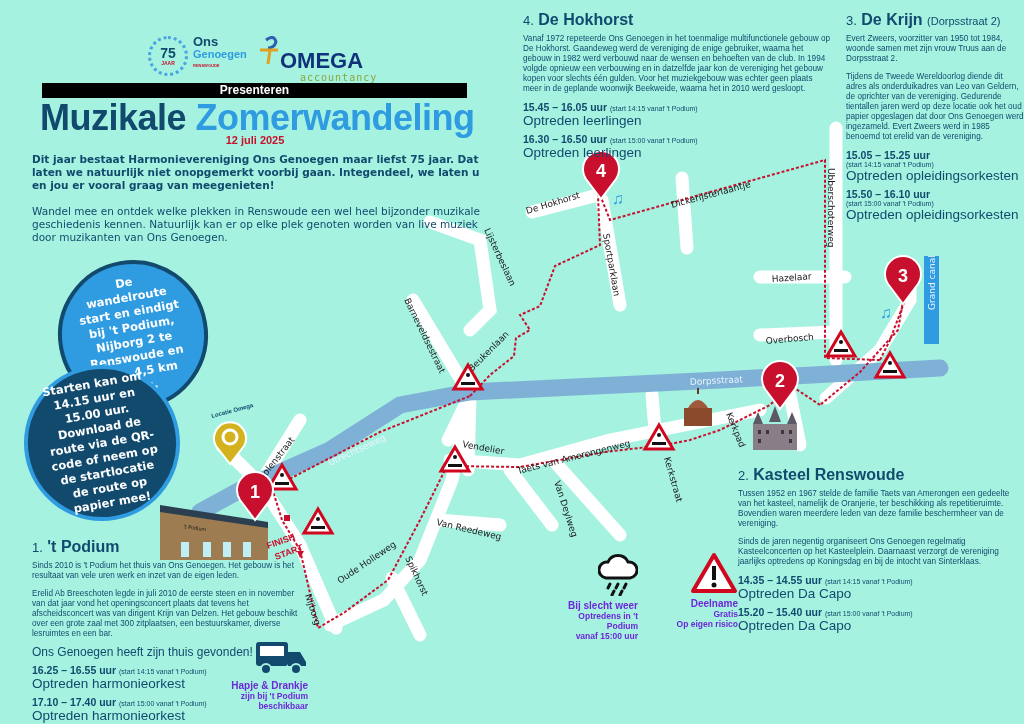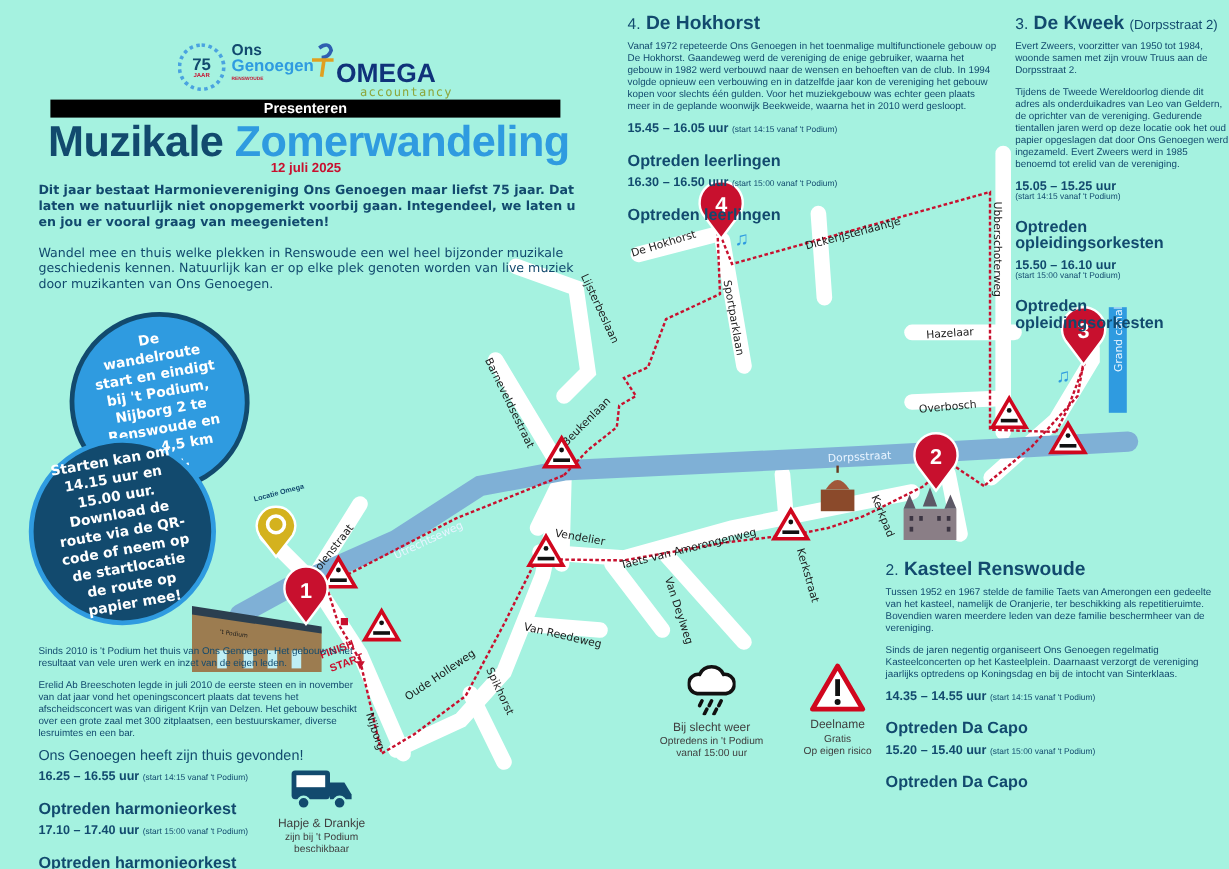--- a/index.html
+++ b/index.html
@@ -6,21 +6,21 @@
   html, body { width: 1024px; height: 724px; overflow: hidden; }
   body { background: #a5f2e0; font-family: "Liberation Sans", sans-serif; color: #124a6e; position: relative; }
   .abs { position: absolute; }
 
   
   .logo-75 { left: 148px; top: 36px; width: 40px; height: 40px; border-radius: 50%; border: 3px dotted #4aa3e0; display:flex; flex-direction:column; align-items:center; justify-content:center; }
   .logo-75 .n { font-weight: bold; font-size: 14px; color: #124a6e; line-height: 13px; }
   .logo-75 .j { font-size: 5px; color: #c8102e; font-weight: bold; }
   .logo-ons { left: 193px; top: 36px; line-height: 12px; }
   .logo-ons .a { font-weight: bold; font-size: 13px; color: #124a6e; }
-  .logo-ons .b { font-weight: bold; font-size: 14px; color: #2f9be0; }
+  .logo-ons .b { font-weight: bold; font-size: 11px; color: #2f9be0; }
   .logo-ons .c { font-size: 4px; color: #c8102e; font-weight: bold; }
   .logo-omega { left: 260px; top: 36px; }
   .logo-omega .mark { position:absolute; left:0; top:0; width:24px; height:30px; }
   .logo-omega .t { position:absolute; left:20px; top:12px; font-weight:bold; font-size:22px; color:#10327a; letter-spacing:0px; }
   .logo-omega .s { position:absolute; left:40px; top:36px; font-size:10px; color:#8da63c; font-family:"DejaVu Sans Mono", monospace; letter-spacing:1px; white-space:nowrap; }
 
   .banner { left: 42px; top: 83px; width: 425px; height: 15px; background: #000000; color: #fff; text-align: center; font-weight: bold; font-size: 12px; line-height: 15px; }
   .title { left: 40px; top: 98px; width: 430px; text-align:center; font-weight: bold; font-size: 36px; line-height: 40px; white-space: nowrap; letter-spacing: -0.5px; }
   .title .p1 { color: #124a6e; }
   .title .p2 { color: #2f9be0; text-align: center; }
@@ -40,28 +40,28 @@
   .street-blue { font-family: "DejaVu Sans", sans-serif; font-size: 9px; fill: #e8f4ff; }
 
   
   .sec h2 { font-size: 16px; font-weight: bold; color: #124a6e; margin-bottom: 5px; }
   .sec h2 .num { font-size: 13px; font-weight: normal; }
   .sec h2 .sub { font-size: 11px; font-weight: normal; }
   .sec p { font-size: 8.2px; line-height: 10px; margin-bottom: 8px; color: #124a6e; }
   .sec .time { font-size: 10.5px; font-weight: bold; line-height: 11px; }
   .sec .time .st { font-size: 7px; font-weight: normal; }
   .sec .stline { font-size: 7px; line-height: 8px; }
-  .sec .perf { font-size: 13.5px; font-weight: bold; line-height: 14px; margin-bottom: 6px; margin-top: 13px; }
+  .sec .perf { font-size: 13.5px; font-weight: normal; line-height: 14px; margin-bottom: 6px; }
 
   .sec4 { left: 523px; top: 11px; width: 310px; }
   .sec3 { left: 846px; top: 11px; width: 178px; }
   .sec2 { left: 738px; top: 466px; width: 285px; }
   .sec1 { left: 32px; top: 538px; width: 270px; }
 
-  .extra { text-align:center; font-weight:normal; color:#404040; }
+  .extra { text-align:right; font-weight:bold; color:#6d28d9; }
   .extra .l1 { font-size: 10px; line-height: 11px; }
   .extra .l2 { font-size: 8.5px; line-height: 10px; }
 </style>
 </head>
 <body>
 
 <svg id="map" viewBox="0 0 1024 724" xmlns="http://www.w3.org/2000/svg">
 
   <g stroke="#ffffff" stroke-linecap="round" fill="none" stroke-width="13">
     <path d="M222 446 L262 486 L300 545 L336 628"></path>
@@ -244,37 +244,37 @@
 
 <div class="abs banner">Presenteren</div>
 <div class="abs title">
   <span class="p1">Muzikale</span>
   <span class="p2">Zomerwandeling</span>
 </div>
 <div class="abs date">12 juli 2025</div>
 
 <div class="abs intro">
   <p class="bold">Dit jaar bestaat Harmonievereniging Ons Genoegen maar liefst 75 jaar. Dat laten we natuurlijk niet onopgemerkt voorbij gaan. Integendeel, we laten u en jou er vooral graag van meegenieten!</p>
-  <p>Wandel mee en thuis welke plekken in Renswoude een wel heel bijzonder muzikale geschiedenis kennen. Natuurlijk kan er op elke plek genoten worden van live muziek door muzikanten van Ons Genoegen.</p>
+  <p>Wandel mee en ontdek welke plekken in Renswoude een wel heel bijzonder muzikale geschiedenis kennen. Natuurlijk kan er op elke plek genoten worden van live muziek door muzikanten van Ons Genoegen.</p>
 </div>
 
 <div class="abs circ1">De wandelroute start en eindigt bij 't Podium, Nijborg 2 te Renswoude en is ca 4,5 km lang.</div>
 <div class="abs circ2">Starten kan om 14.15 uur en 15.00 uur. Download de route via de QR-code of neem op de startlocatie de route op papier mee!</div>
 
 <div class="abs sec sec4">
   <h2><span class="num">4.</span> <span>De Hokhorst</span></h2>
   <p>Vanaf 1972 repeteerde Ons Genoegen in het toenmalige multifunctionele gebouw op De Hokhorst. Gaandeweg werd de vereniging de enige gebruiker, waarna het gebouw in 1982 werd verbouwd naar de wensen en behoeften van de club. In 1994 volgde opnieuw een verbouwing en in datzelfde jaar kon de vereniging het gebouw kopen voor slechts één gulden. Voor het muziekgebouw was echter geen plaats meer in de geplande woonwijk Beekweide, waarna het in 2010 werd gesloopt.</p>
   <div class="time"><span>15.45 – 16.05 uur</span> <span class="st">(start 14:15 vanaf 't Podium)</span></div>
   <div class="perf">Optreden leerlingen</div>
   <div class="time"><span>16.30 – 16.50 uur</span> <span class="st">(start 15:00 vanaf 't Podium)</span></div>
   <div class="perf">Optreden leerlingen</div>
 </div>
 
 <div class="abs sec sec3">
-  <h2><span class="num">3.</span> <span>De Kweek</span> <span class="sub">(Dorpsstraat 2)</span></h2>
+  <h2><span class="num">3.</span> <span>De Krijn</span> <span class="sub">(Dorpsstraat 2)</span></h2>
   <p>Evert Zweers, voorzitter van 1950 tot 1984, woonde samen met zijn vrouw Truus aan de Dorpsstraat 2.</p>
   <p>Tijdens de Tweede Wereldoorlog diende dit adres als onderduikadres van Leo van Geldern, de oprichter van de vereniging. Gedurende tientallen jaren werd op deze locatie ook het oud papier opgeslagen dat door Ons Genoegen werd ingezameld. Evert Zweers werd in 1985 benoemd tot erelid van de vereniging.</p>
   <div class="time">15.05 – 15.25 uur</div>
   <div class="stline">(start 14:15 vanaf 't Podium)</div>
   <div class="perf">Optreden opleidingsorkesten</div>
   <div class="time">15.50 – 16.10 uur</div>
   <div class="stline">(start 15:00 vanaf 't Podium)</div>
   <div class="perf">Optreden opleidingsorkesten</div>
 </div>
 
@@ -282,20 +282,21 @@
   <h2><span class="num">2.</span> <span>Kasteel Renswoude</span></h2>
   <p>Tussen 1952 en 1967 stelde de familie Taets van Amerongen een gedeelte van het kasteel, namelijk de Oranjerie, ter beschikking als repetitieruimte. Bovendien waren meerdere leden van deze familie beschermheer van de vereniging.</p>
   <p>Sinds de jaren negentig organiseert Ons Genoegen regelmatig Kasteelconcerten op het Kasteelplein. Daarnaast verzorgt de vereniging jaarlijks optredens op Koningsdag en bij de intocht van Sinterklaas.</p>
   <div class="time"><span>14.35 – 14.55 uur</span> <span class="st">(start 14:15 vanaf 't Podium)</span></div>
   <div class="perf">Optreden Da Capo</div>
   <div class="time"><span>15.20 – 15.40 uur</span> <span class="st">(start 15:00 vanaf 't Podium)</span></div>
   <div class="perf">Optreden Da Capo</div>
 </div>
 
 <div class="abs sec sec1">
+  <h2><span class="num">1.</span> <span>'t Podium</span></h2>
   <p>Sinds 2010 is 't Podium het thuis van Ons Genoegen. Het gebouw is het resultaat van vele uren werk en inzet van de eigen leden.</p>
   <p>Erelid Ab Breeschoten legde in juli 2010 de eerste steen en in november van dat jaar vond het openingsconcert plaats dat tevens het afscheidsconcert was van dirigent Krijn van Delzen. Het gebouw beschikt over een grote zaal met 300 zitplaatsen, een bestuurskamer, diverse lesruimtes en een bar.</p>
   <p style="font-size:12px;">Ons Genoegen heeft zijn thuis gevonden!</p>
   <div class="time"><span>16.25 – 16.55 uur</span> <span class="st">(start 14:15 vanaf 't Podium)</span></div>
   <div class="perf">Optreden harmonieorkest</div>
   <div class="time"><span>17.10 – 17.40 uur</span> <span class="st">(start 15:00 vanaf 't Podium)</span></div>
   <div class="perf">Optreden harmonieorkest</div>
 </div>
 
 <div class="abs extra" style="left:228px; top:640px; width:80px;">

